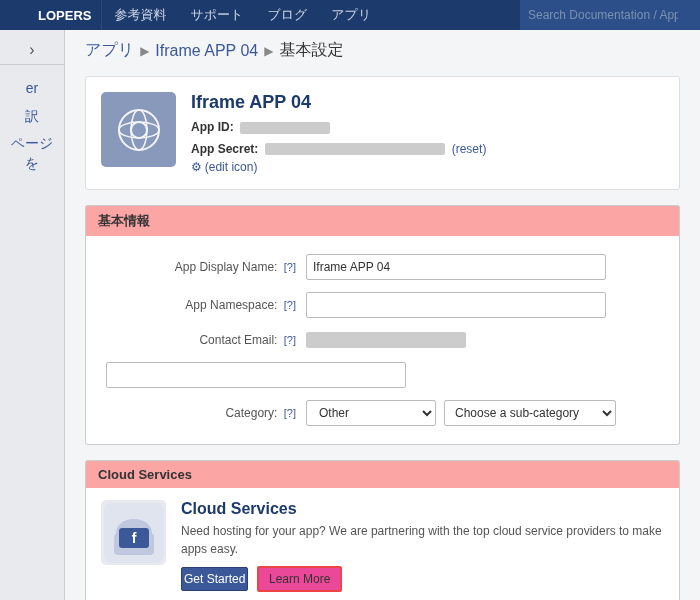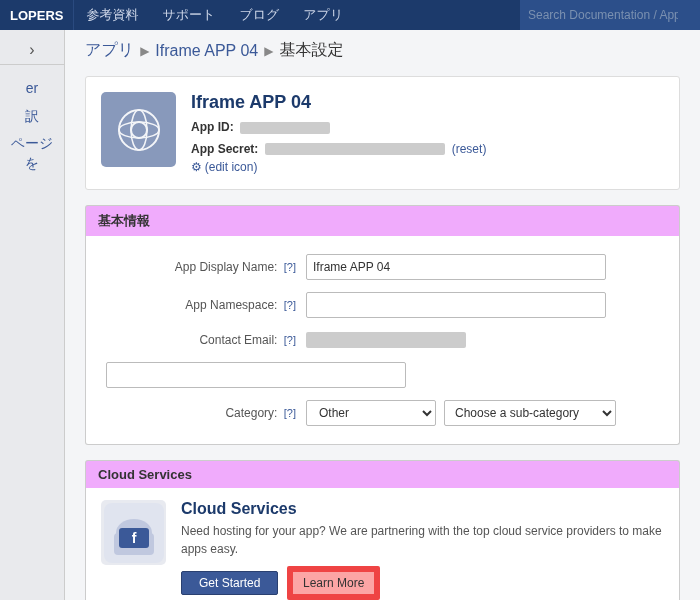--- a/index.html
+++ b/index.html
@@ -9,20 +9,21 @@
     .top-nav {
       background: #1c3a6b;
       height: 30px;
       display: flex;
       align-items: center;
       justify-content: space-between;
     }
     .top-nav-left {
       display: flex;
       align-items: center;
+      margin-left: 28px;
     }
     .site-logo {
       background: #1c3a6b;
       color: #fff;
       font-weight: bold;
       font-size: 13px;
       padding: 0 10px;
       height: 30px;
       display: flex;
       align-items: center;
@@ -181,21 +182,21 @@
       font-size: 12px;
       color: #3b5998;
       cursor: pointer;
       display: flex;
       align-items: center;
       gap: 3px;
     }
 
     
     .section-header {
-      background: #f0abfc;
+      background: #fca5a5;
       border: 1px solid #ccc;
       border-bottom: none;
       padding: 6px 12px;
       font-size: 13px;
       font-weight: bold;
       color: #333;
       border-radius: 3px 3px 0 0;
     }
     .section-body {
       background: #fff;
@@ -284,29 +285,29 @@
       font-size: 12px;
       color: #555;
       margin-bottom: 8px;
       line-height: 1.5;
     }
     .btn-primary {
       background: #3b5998;
       color: #fff;
       border: 1px solid #2a4070;
       border-radius: 2px;
-      padding: 4px 17px;
+      padding: 4px 2px;
       font-size: 12px;
       cursor: pointer;
       margin-right: 5px;
     }
     .btn-secondary {
-      background: #fca5a5;
-      color: #333;
-      border: 6px solid #ef4444;
+      background: #ec4899;
+      color: #333;
+      border: 2px solid #ef4444;
       border-radius: 2px;
       padding: 4px 10px;
       font-size: 12px;
       cursor: pointer;
     }
   </style>
 </head>
 <body>
 
 <div class="top-nav">

